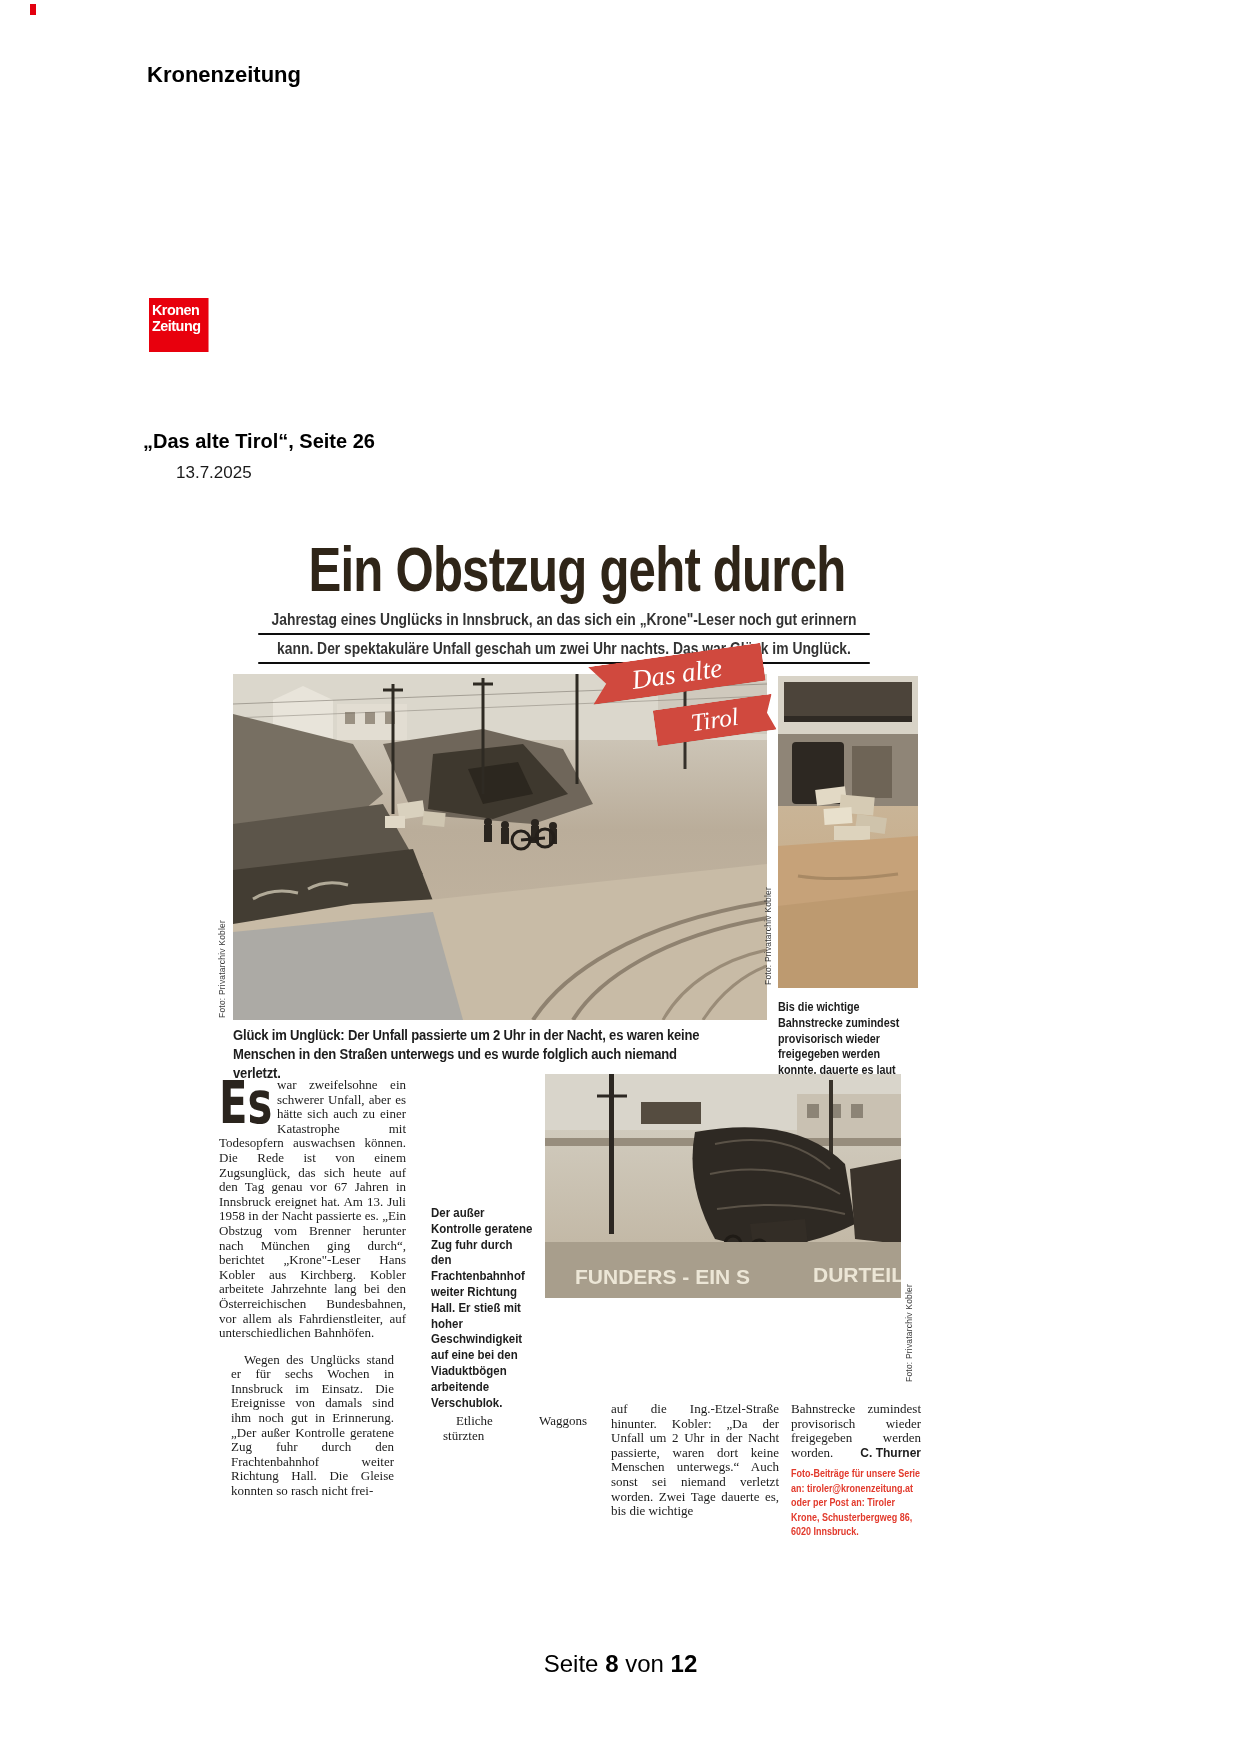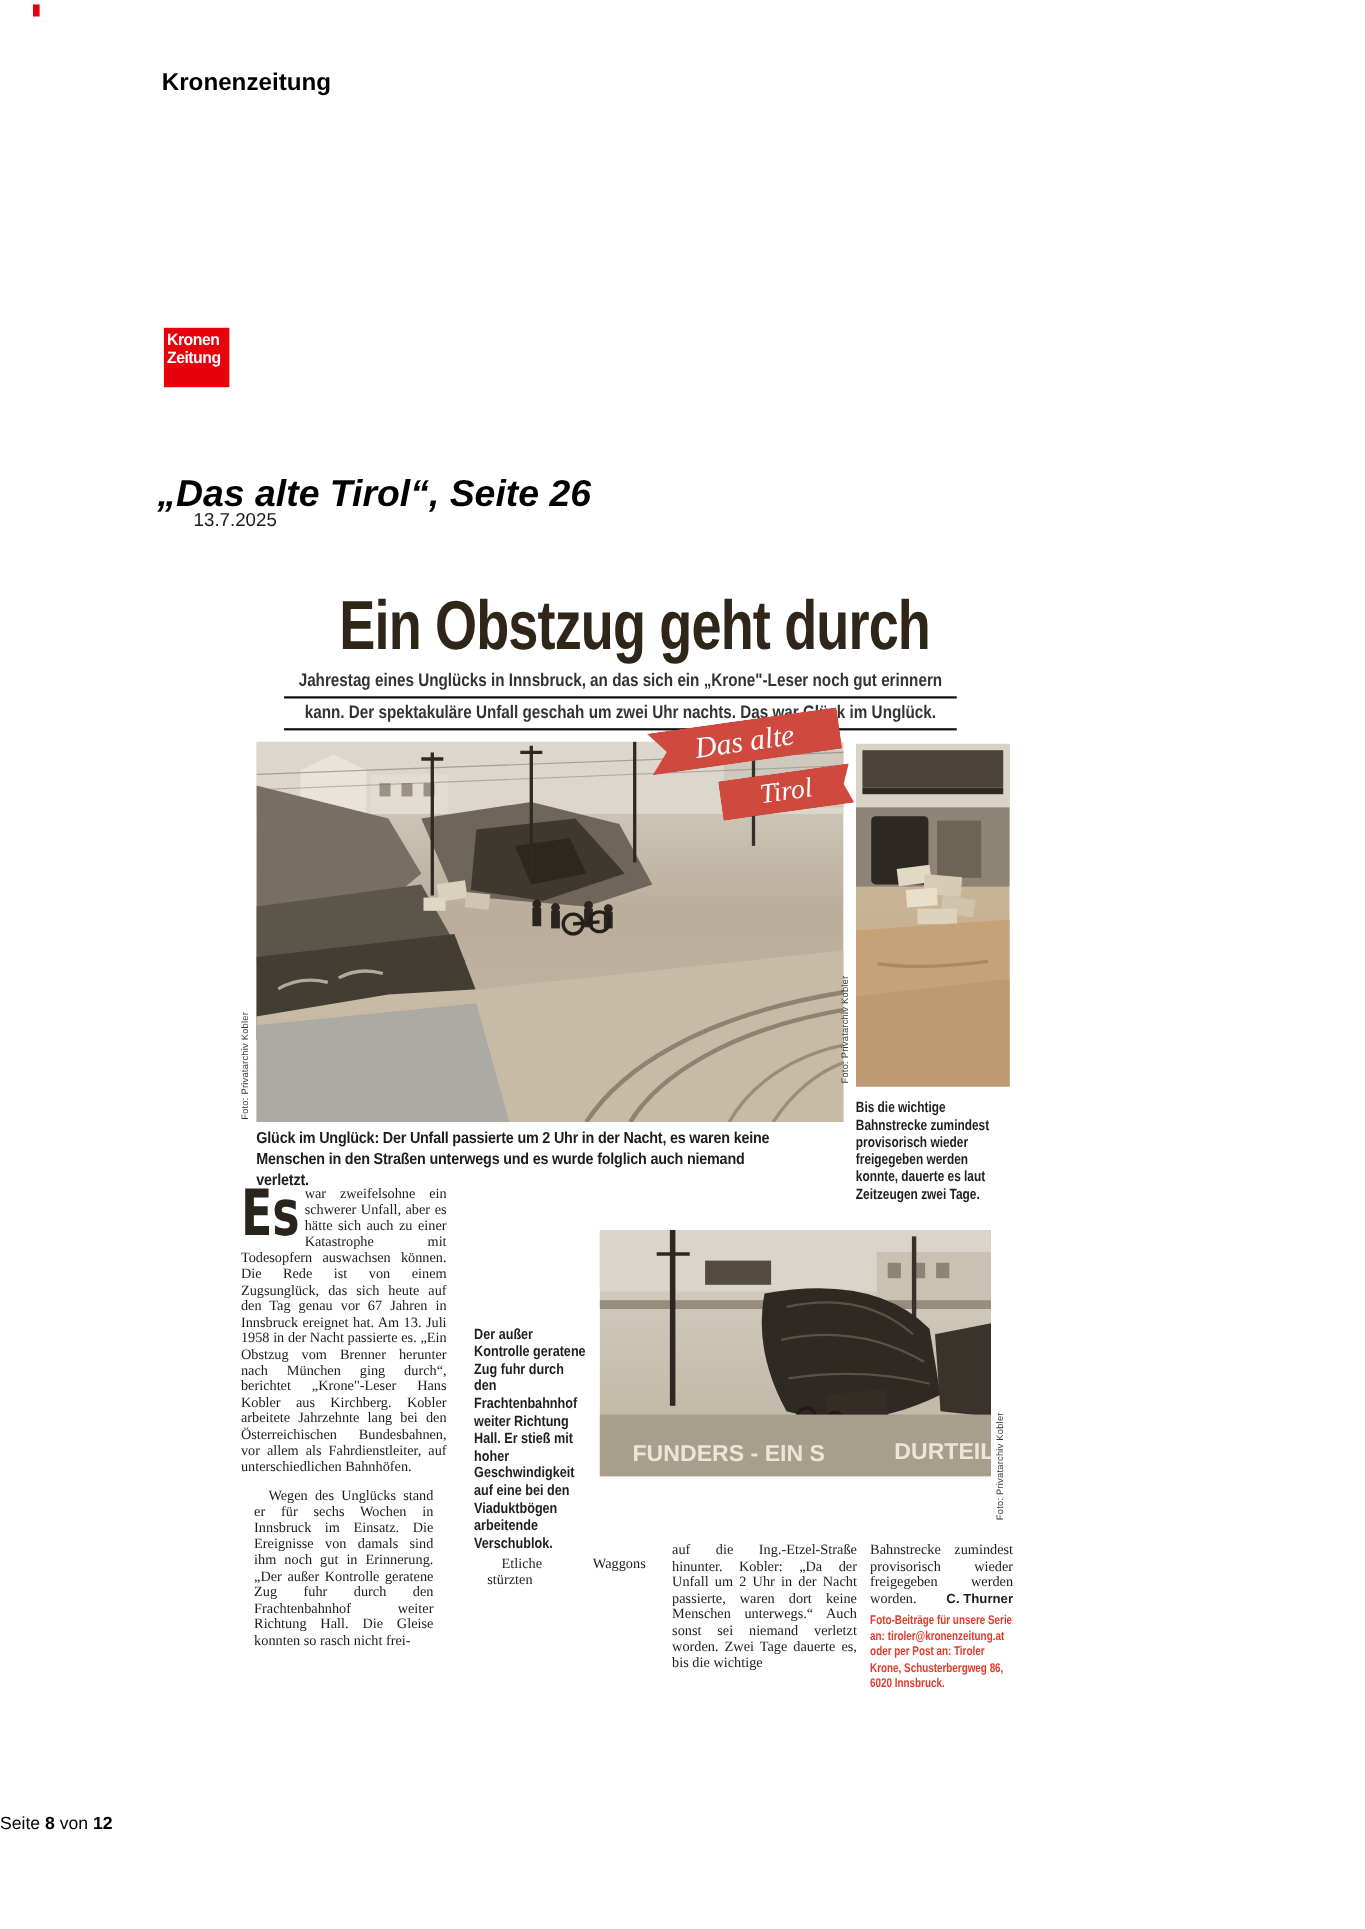--- a/index.html
+++ b/index.html
@@ -9,36 +9,36 @@
 
   .crop-mark{left:30px;top:4px;width:6px;height:11px;background:#e3000f;}
 
   .source{left:147px;top:62px;font-size:22px;font-weight:700;color:#000;}
 
   .logo{left:149px;top:298px;width:62px;height:54px;background:#e8000d;color:#fff;
         padding:4px 3px;box-sizing:border-box;line-height:16px;font-weight:700;
         font-size:15px;letter-spacing:-0.5px;transform:scaleX(.96);transform-origin:0 0;}
   .logo span{display:block;}
 
-  .clip-title{left:143px;top:430px;font-size:34px;font-weight:700;color:#000;font-style:italic;}
+  .clip-title{left:143px;top:430px;font-size:20px;font-weight:700;color:#000;}
   .clip-date{left:144px;top:463px;font-size:17px;color:#1a1a1a;margin-left:32px;}
 
   .headline{left:233px;top:534px;width:686px;text-align:center;font-size:63px;line-height:70px;
             font-weight:700;color:#2f2518;letter-spacing:-1px;transform:scaleX(.78);
             transform-origin:50% 50%;white-space:nowrap;}
 
   .subhead{left:200px;width:728px;text-align:center;font-size:16.5px;font-weight:700;color:#333;
            padding-bottom:4px;border-bottom:2px solid #0d0d0d;transform:scaleX(.84);
            transform-origin:50% 0;white-space:nowrap;}
   .sh1{top:610px;} .sh2{top:639px;}
 
   .photo{overflow:hidden;}
   .photo-main{left:233px;top:674px;width:534px;height:346px;}
   .photo-side{left:778px;top:676px;width:140px;height:312px;}
-  .photo-bottom{left:545px;top:1118px;width:356px;height:224px;}
+  .photo-bottom{left:545px;top:1074px;width:356px;height:224px;}
 
   .credit{writing-mode:vertical-rl;transform:rotate(180deg);font-size:8.5px;color:#3a3a3a;
           letter-spacing:.2px;width:12px;}
   .credit-left{left:217px;top:876px;height:142px;}
   .credit-side{left:763px;top:843px;height:142px;}
   .credit-bottom{left:904px;top:1238px;height:144px;}
 
   .ribbon{left:585px;top:652px;width:240px;height:130px;transform:rotate(-8deg);
           transform-origin:0 50%;}
   .band{position:absolute;background:#d0493e;color:#fff;display:flex;align-items:center;
@@ -66,21 +66,21 @@
            font-weight:700;font-size:58px;line-height:44px;color:#2a241d;
            transform:scaleX(.72);transform-origin:0 0;margin:3px 6px 0 0;}
   .colA{left:431px;top:1402px;width:168px;}
   .colB{left:611px;top:1402px;width:168px;}
   .colC{left:791px;top:1402px;width:130px;}
   .author{float:right;font-family:"Liberation Sans",sans-serif;font-weight:700;
           font-size:12px;color:#1d1d1d;}
   .contact{left:791px;top:1466px;width:167px;font-size:11.5px;line-height:14.5px;
            font-weight:700;color:#e23a2c;transform:scaleX(.78);transform-origin:0 0;}
 
-  .footer{left:0;top:1650px;width:100%;font-size:16px;color:#000;}
+  .footer{left:0;top:1650px;width:100%;text-align:center;font-size:24px;color:#000;}
   .footer b{font-weight:700;}
 </style>
 </head>
 <body>
 
 <div class="abs crop-mark"></div>
 
 <div class="abs source">Kronenzeitung</div>
 
 <div class="abs logo">

